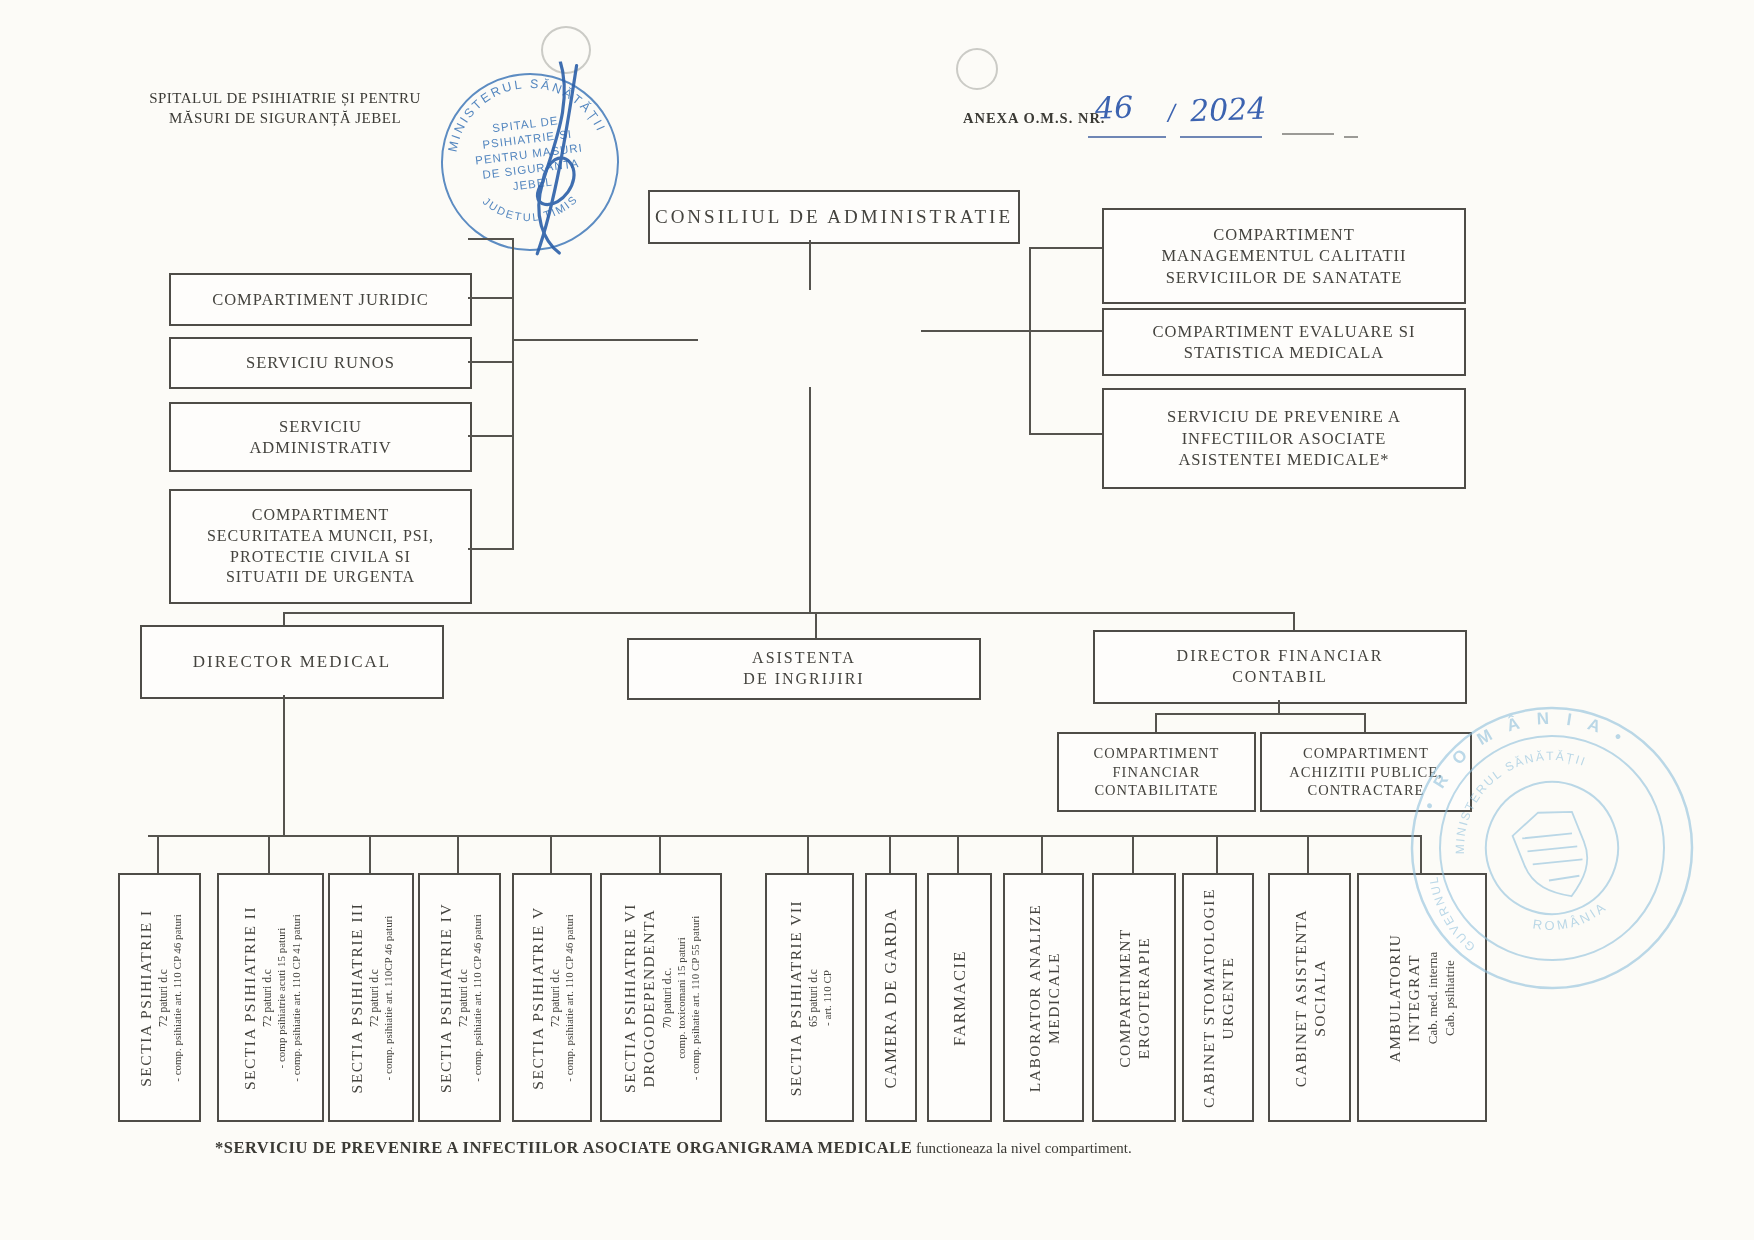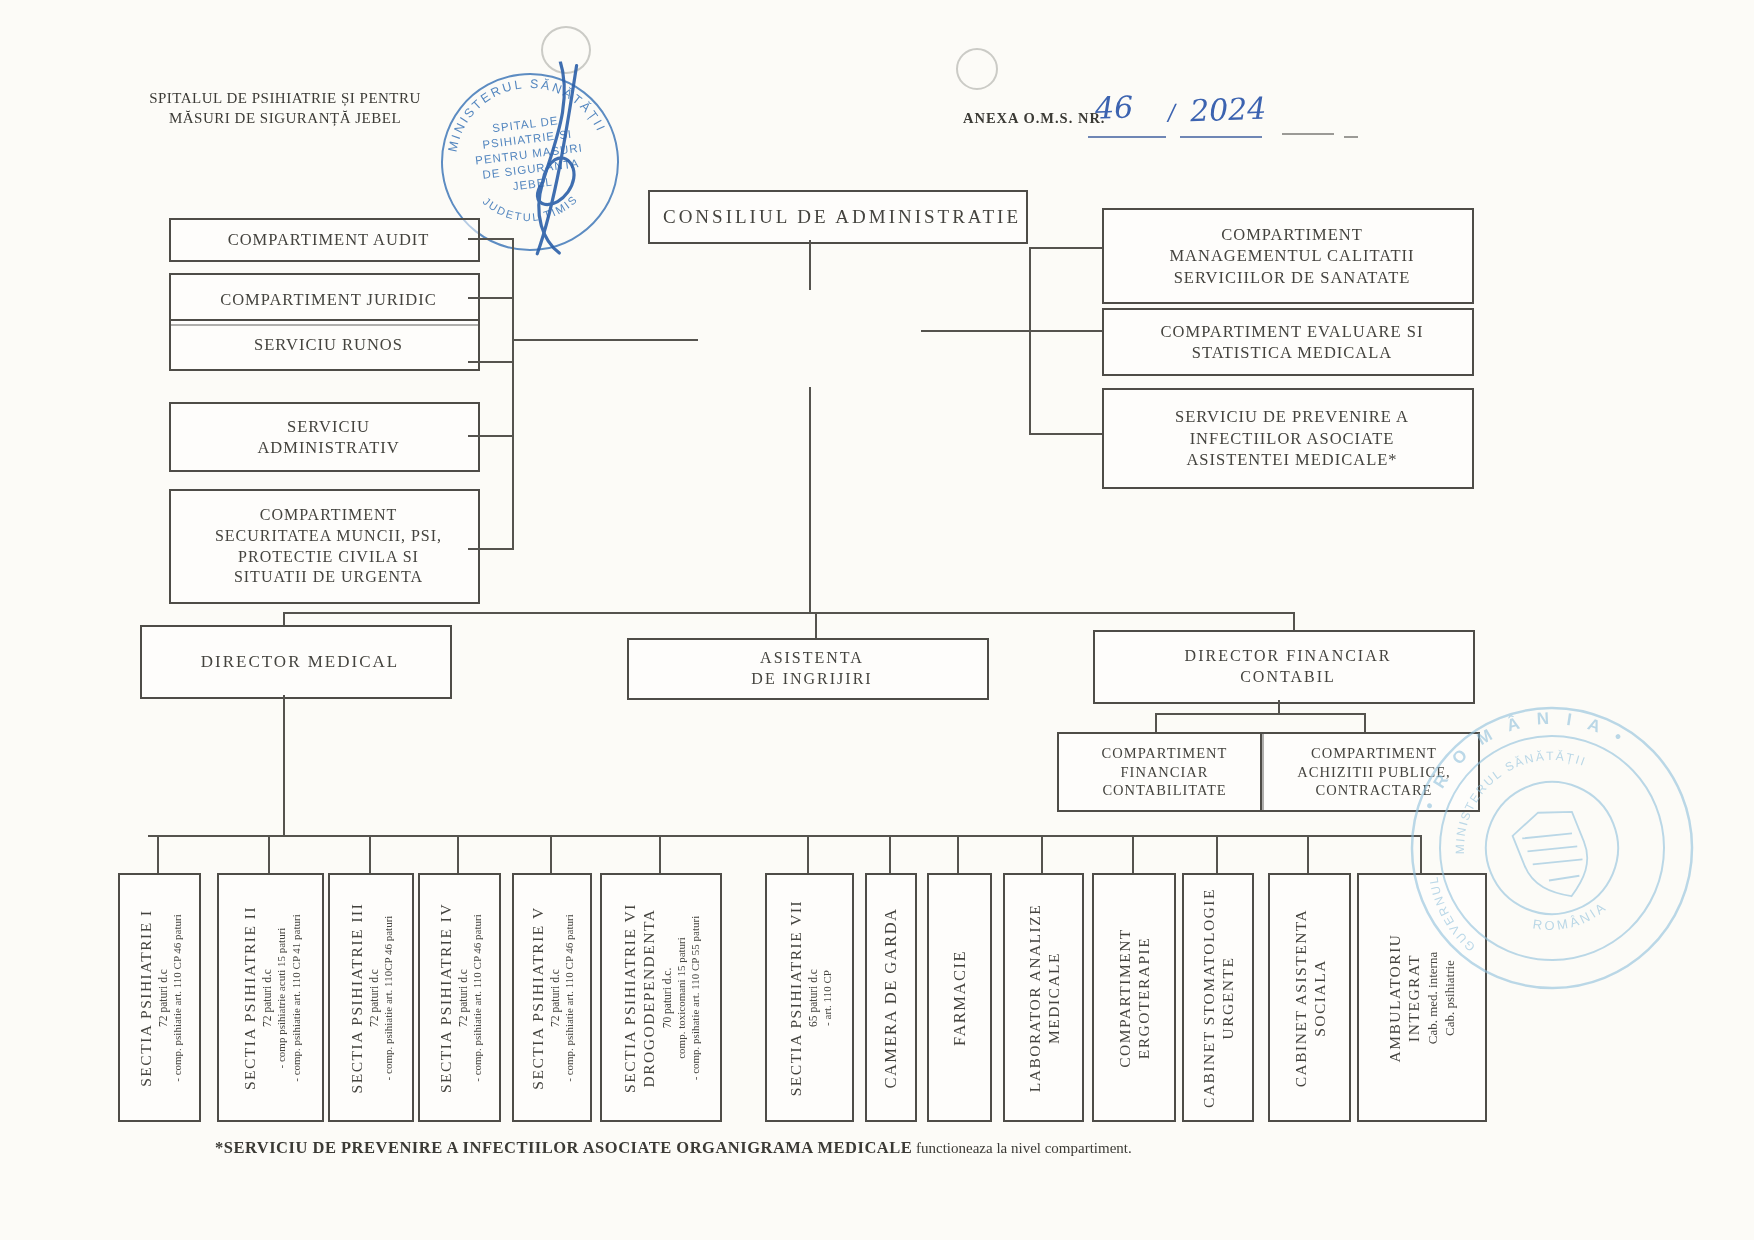--- a/index.html
+++ b/index.html
@@ -2,21 +2,21 @@
 <html><head>
 <meta charset="utf-8">
 <style>
   html,body{margin:0;padding:0;}
   body{width:1754px;height:1240px;overflow:hidden;background:#e8e6e1;}
   .page{position:relative;width:1754px;height:1240px;background:#fcfbf7;overflow:hidden;
         font-family:"Liberation Serif",serif;color:#3e3d39;}
   
   .box{position:absolute;border:2px solid #4e4c47;background:rgba(255,255,255,.55);
        display:flex;align-items:center;justify-content:center;text-align:center;
-       white-space:pre-line;line-height:1.3;color:#44433e;padding-left:8px;}
+       white-space:pre-line;line-height:1.3;color:#44433e;}
   
   .hl,.vl{position:absolute;background:#55534e;}
   .hl{height:2px;}
   .vl{width:2px;}
   
   .hosp{position:absolute;left:140px;top:88px;width:290px;text-align:center;
         font-weight:normal;font-size:15px;letter-spacing:.5px;line-height:1.35;color:#3b3a35;}
   .title{position:absolute;left:560px;top:118px;width:360px;text-align:center;
          font-weight:bold;font-size:22px;letter-spacing:2px;color:#33322d;}
   .anexa{position:absolute;left:963px;top:110px;font-weight:bold;font-size:14.5px;
@@ -87,23 +87,22 @@
     </g>
     <g fill="none" stroke="#2b5fa8" stroke-width="3.2" stroke-linecap="round" opacity="0.9">
       <path d="M 142,-2 C 150,40 128,78 110,118 C 96,150 104,176 118,190"></path>
       <path d="M 110,118 C 116,96 134,88 141,104 C 148,122 126,144 110,140 C 100,137 102,126 110,118"></path>
       <path d="M 158,6 C 140,70 120,140 96,188"></path>
     </g>
   </svg>
 
   <div class="box consiliul">CONSILIUL  DE  ADMINISTRATIE</div>
 
-  <div class="box lbox" style="top:218px;height:40px;">COMPARTIMENT AUDIT</div>
   <div class="box lbox" style="top:273px;height:49px;">COMPARTIMENT JURIDIC</div>
-  <div class="box lbox" style="top:319px;height:48px;">SERVICIU RUNOS</div>
+  <div class="box lbox" style="top:337px;height:48px;">SERVICIU RUNOS</div>
   <div class="box lbox" style="top:402px;height:66px;">SERVICIU
 ADMINISTRATIV</div>
   <div class="box lbox" style="top:489px;height:111px;font-size:16px;">COMPARTIMENT
 SECURITATEA MUNCII, PSI,
 PROTECTIE CIVILA SI
 SITUATII DE URGENTA</div>
 
   <div class="box rbox" style="top:208px;height:92px;">COMPARTIMENT
 MANAGEMENTUL CALITATII
 SERVICIILOR DE SANATATE</div>

